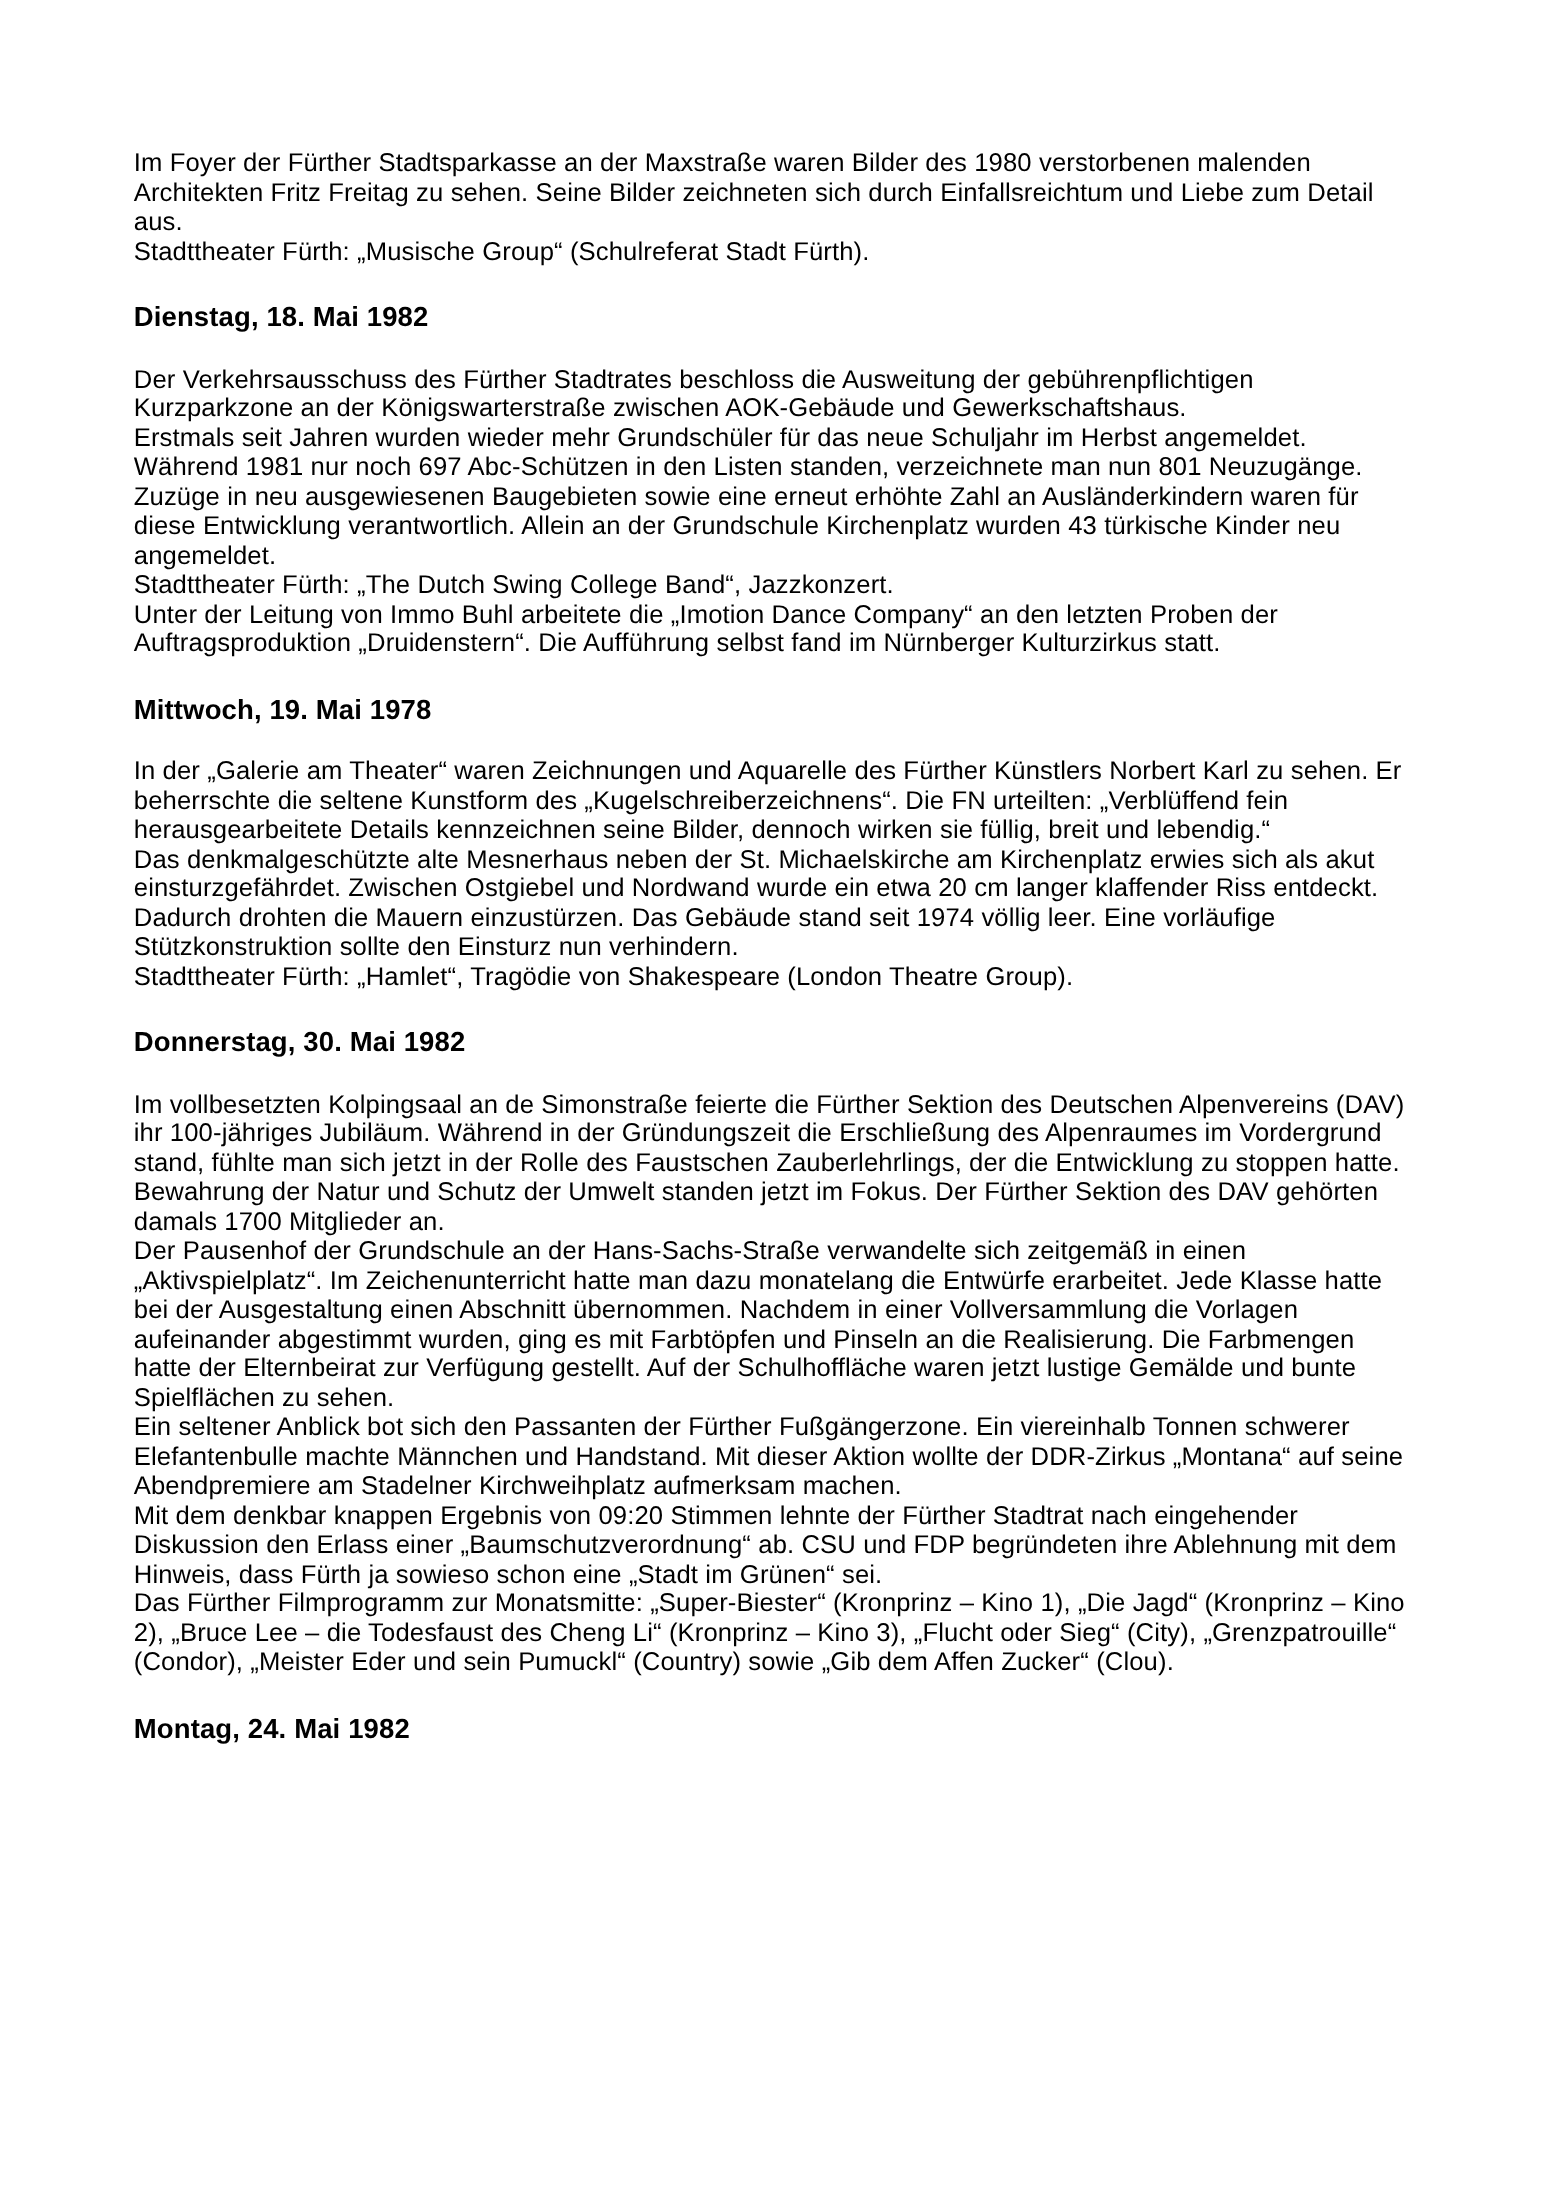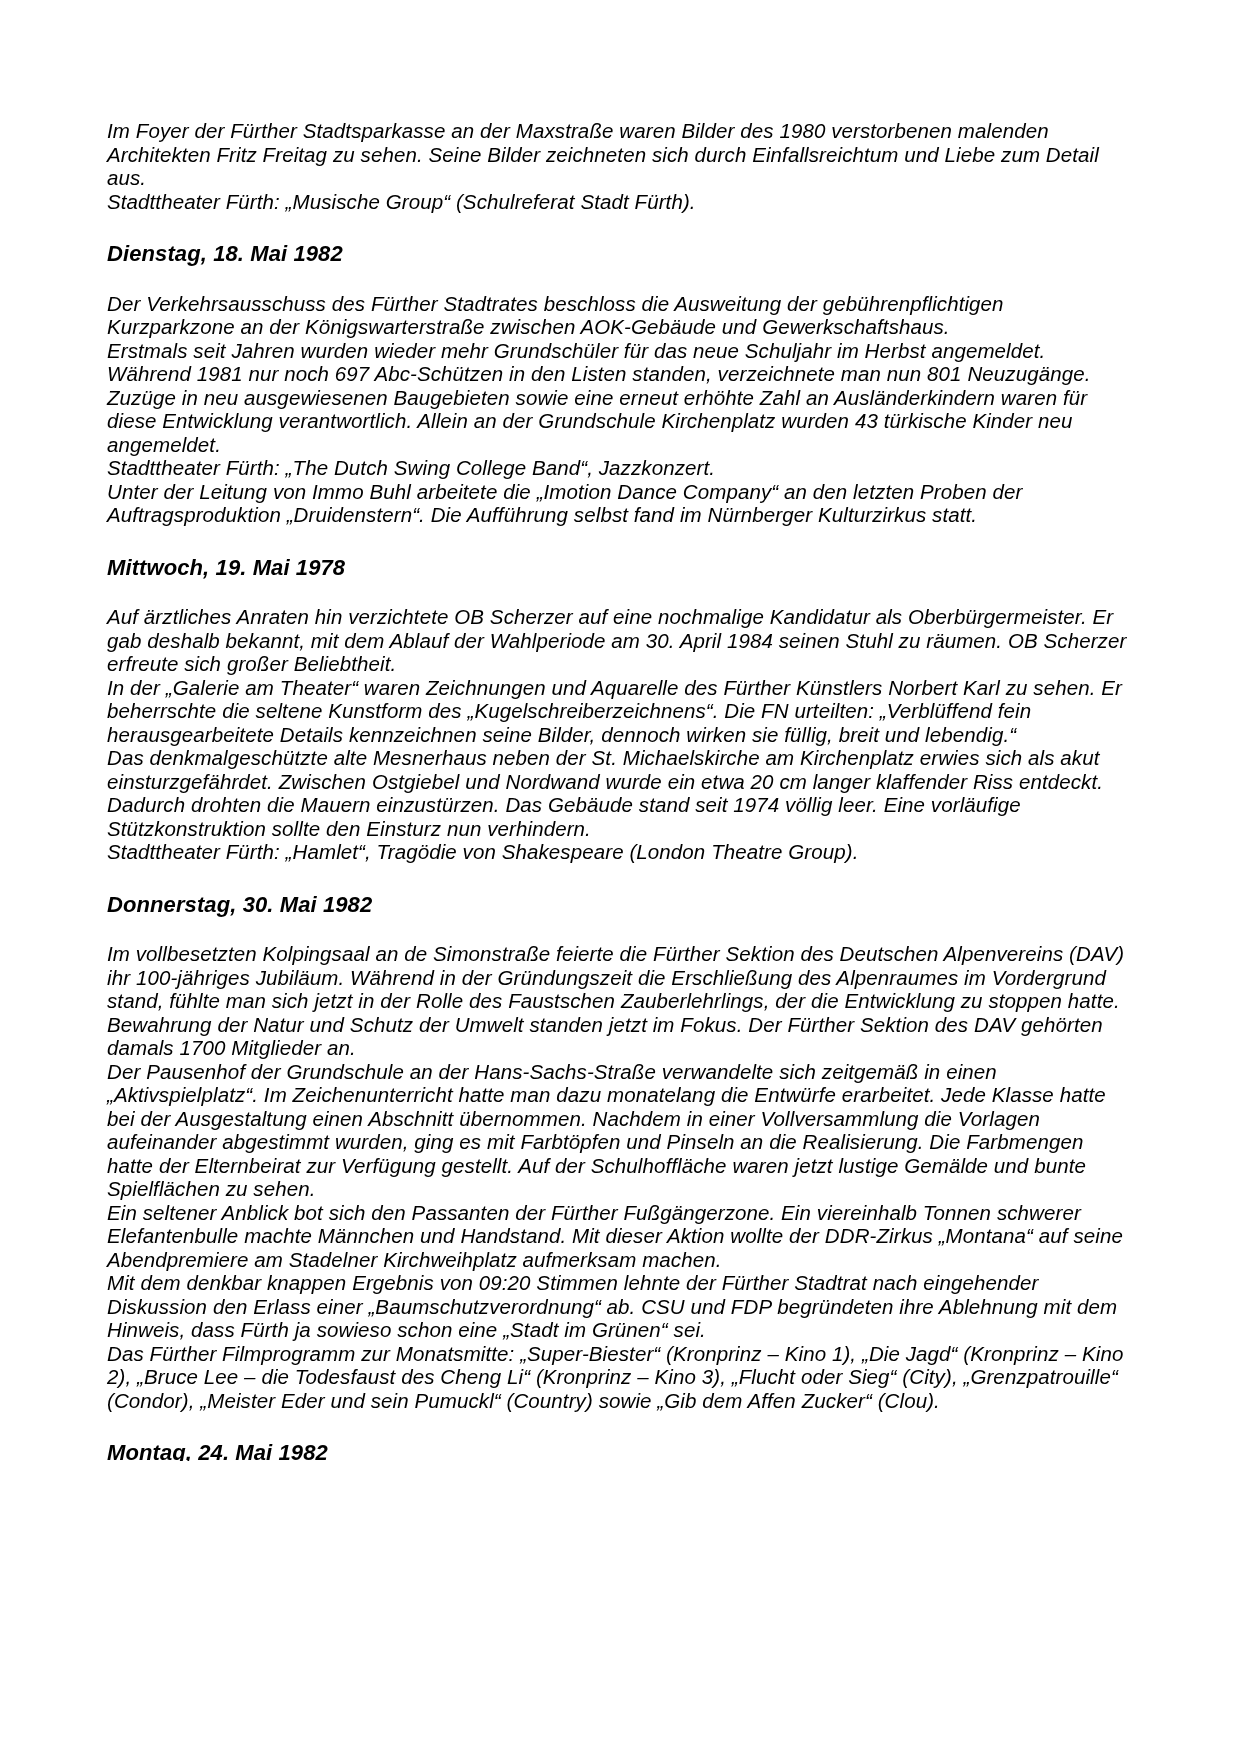--- a/index.html
+++ b/index.html
@@ -6,21 +6,20 @@
     margin: 0;
     padding: 0;
     background: #ffffff;
   }
   .page {
     position: relative;
     width: 1239px;
     height: 1461px;
     background: #ffffff;
     overflow: hidden;
-    font-style: italic;
   }
   .content {
     position: absolute;
     left: 107px;
     top: 119px;
     width: 1026px;
     color: #000000;
     font-family: "Liberation Sans", sans-serif;
     font-size: 20.5px;
     line-height: 23.5px;
@@ -57,21 +56,20 @@
 <div class="page">
   <div class="content">
     <p class="para">Im Foyer der Fürther Stadtsparkasse an der Maxstraße waren Bilder des 1980 verstorbenen malenden Architekten Fritz Freitag zu sehen. Seine Bilder zeichneten sich durch Einfallsreichtum und Liebe zum Detail aus.</p>
     <p class="para">Stadttheater Fürth: „Musische Group“ (Schulreferat Stadt Fürth).</p>
     <h2 class="date-heading">Dienstag, 18. Mai 1982</h2>
     <p class="para">Der Verkehrsausschuss des Fürther Stadtrates beschloss die Ausweitung der gebührenpflichtigen Kurzparkzone an der Königswarterstraße zwischen AOK-Gebäude und Gewerkschaftshaus.</p>
     <p class="para">Erstmals seit Jahren wurden wieder mehr Grundschüler für das neue Schuljahr im Herbst angemeldet. Während 1981 nur noch 697 Abc-Schützen in den Listen standen, verzeichnete man nun 801 Neuzugänge. Zuzüge in neu ausgewiesenen Baugebieten sowie eine erneut erhöhte Zahl an Ausländerkindern waren für diese Entwicklung verantwortlich. Allein an der Grundschule Kirchenplatz wurden 43 türkische Kinder neu angemeldet.</p>
     <p class="para">Stadttheater Fürth: „The Dutch Swing College Band“, Jazzkonzert.</p>
     <p class="para">Unter der Leitung von Immo Buhl arbeitete die „Imotion Dance Company“ an den letzten Proben der Auftragsproduktion „Druidenstern“. Die Aufführung selbst fand im Nürnberger Kulturzirkus statt.</p>
     <h2 class="date-heading">Mittwoch, 19. Mai 1978</h2>
-    <p class="para">Auf ärztliches Anraten hin verzichtete OB Scherzer auf eine nochmalige Kandidatur als Oberbürgermeister. Er gab deshalb bekannt, mit dem Ablauf der Wahlperiode am 30. April 1984 seinen Stuhl zu räumen. OB Scherzer erfreute sich großer Beliebtheit.</p>
     <p class="para">In der „Galerie am Theater“ waren Zeichnungen und Aquarelle des Fürther Künstlers Norbert Karl zu sehen. Er beherrschte die seltene Kunstform des „Kugelschreiberzeichnens“. Die FN urteilten: „Verblüffend fein herausgearbeitete Details kennzeichnen seine Bilder, dennoch wirken sie füllig, breit und lebendig.“</p>
     <p class="para">Das denkmalgeschützte alte Mesnerhaus neben der St. Michaelskirche am Kirchenplatz erwies sich als akut einsturzgefährdet. Zwischen Ostgiebel und Nordwand wurde ein etwa 20 cm langer klaffender Riss entdeckt. Dadurch drohten die Mauern einzustürzen. Das Gebäude stand seit 1974 völlig leer. Eine vorläufige Stützkonstruktion sollte den Einsturz nun verhindern.</p>
     <p class="para">Stadttheater Fürth: „Hamlet“, Tragödie von Shakespeare (London Theatre Group).</p>
     <h2 class="date-heading">Donnerstag, 30. Mai 1982</h2>
     <p class="para">Im vollbesetzten Kolpingsaal an de Simonstraße feierte die Fürther Sektion des Deutschen Alpenvereins (DAV) ihr 100-jähriges Jubiläum. Während in der Gründungszeit die Erschließung des Alpenraumes im Vordergrund stand, fühlte man sich jetzt in der Rolle des Faustschen Zauberlehrlings, der die Entwicklung zu stoppen hatte. Bewahrung der Natur und Schutz der Umwelt standen jetzt im Fokus. Der Fürther Sektion des DAV gehörten damals 1700 Mitglieder an.</p>
     <p class="para">Der Pausenhof der Grundschule an der Hans-Sachs-Straße verwandelte sich zeitgemäß in einen „Aktivspielplatz“. Im Zeichenunterricht hatte man dazu monatelang die Entwürfe erarbeitet. Jede Klasse hatte bei der Ausgestaltung einen Abschnitt übernommen. Nachdem in einer Vollversammlung die Vorlagen aufeinander abgestimmt wurden, ging es mit Farbtöpfen und Pinseln an die Realisierung. Die Farbmengen hatte der Elternbeirat zur Verfügung gestellt. Auf der Schulhoffläche waren jetzt lustige Gemälde und bunte Spielflächen zu sehen.</p>
     <p class="para">Ein seltener Anblick bot sich den Passanten der Fürther Fußgängerzone. Ein viereinhalb Tonnen schwerer Elefantenbulle machte Männchen und Handstand. Mit dieser Aktion wollte der DDR-Zirkus „Montana“ auf seine Abendpremiere am Stadelner Kirchweihplatz aufmerksam machen.</p>
     <p class="para">Mit dem denkbar knappen Ergebnis von 09:20 Stimmen lehnte der Fürther Stadtrat nach eingehender Diskussion den Erlass einer „Baumschutzverordnung“ ab. CSU und FDP begründeten ihre Ablehnung mit dem Hinweis, dass Fürth ja sowieso schon eine „Stadt im Grünen“ sei.</p>
     <p class="para">Das Fürther Filmprogramm zur Monatsmitte: „Super-Biester“ (Kronprinz – Kino 1), „Die Jagd“ (Kronprinz – Kino 2), „Bruce Lee – die Todesfaust des Cheng Li“ (Kronprinz – Kino 3), „Flucht oder Sieg“ (City), „Grenzpatrouille“ (Condor), „Meister Eder und sein Pumuckl“ (Country) sowie „Gib dem Affen Zucker“ (Clou).</p>
     <h2 class="date-heading">Montag, 24. Mai 1982</h2>

